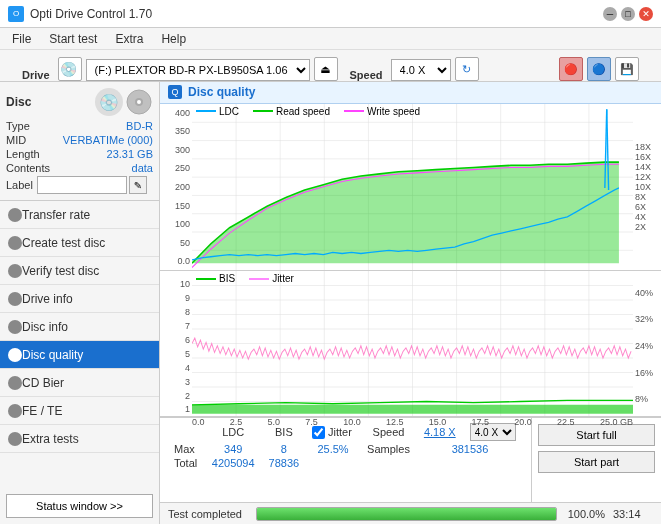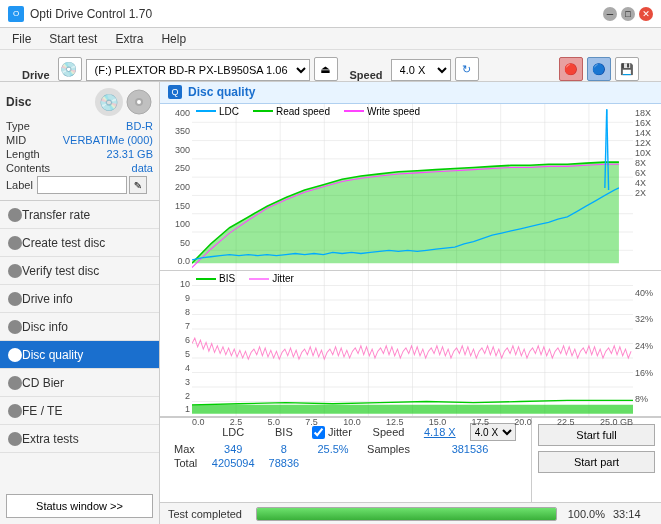--- a/index.html
+++ b/index.html
@@ -86,21 +86,21 @@
     .progress-fill { height: 100%; background: linear-gradient(to bottom, #6de26d, #3ab03a); width: 100%; }
     .progress-pct { font-size: 11px; color: #333; min-width: 40px; text-align: right; }
     .progress-time { font-size: 11px; color: #333; min-width: 40px; }
 
     
     .jitter-check { display: flex; align-items: center; gap: 3px; font-size: 11px; color: #333; }
     
     
     .chart-wrapper { display: flex; width: 100%; height: 100%; position: relative; }
     .y-axis { width: 32px; display: flex; flex-direction: column; justify-content: space-between; padding: 4px 0; align-items: flex-end; padding-right: 2px; font-size: 9px; color: #555; }
-    .y-axis-right { width: 28px; display: flex; flex-direction: column; justify-content: flex-start; padding: 4px 0; align-items: flex-start; padding-left: 2px; font-size: 9px; color: #555; }
+    .y-axis-right { width: 28px; display: flex; flex-direction: column; justify-content: center; padding: 4px 0; align-items: flex-start; padding-left: 2px; font-size: 9px; color: #555; }
     .chart-inner { flex: 1; position: relative; overflow: hidden; }
     
     .x-axis-row { display: flex; padding: 0 0 0 32px; font-size: 9px; color: #555; justify-content: space-between; padding-right: 28px; height: 12px; align-items: center; }
   </style>
 </head>
 <body>
 
 <div class="title-bar">
   <div class="title-bar-left">
     <div class="title-bar-icon">

